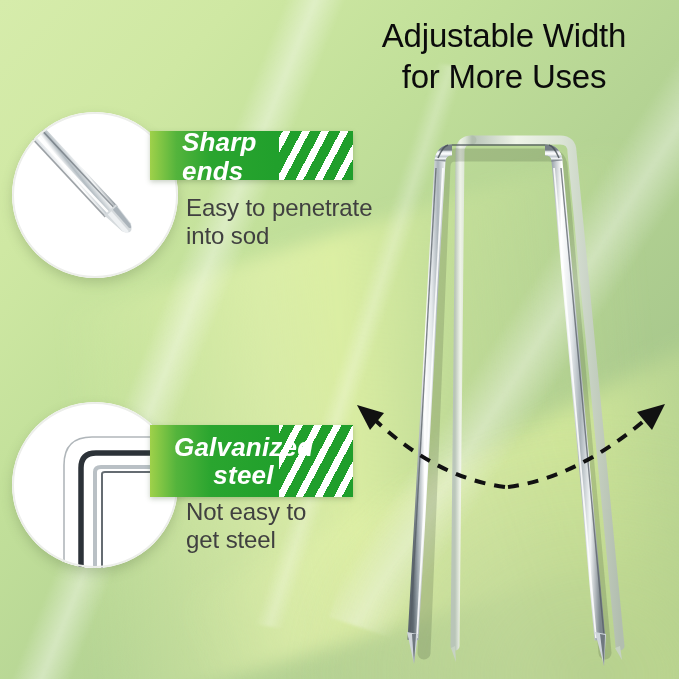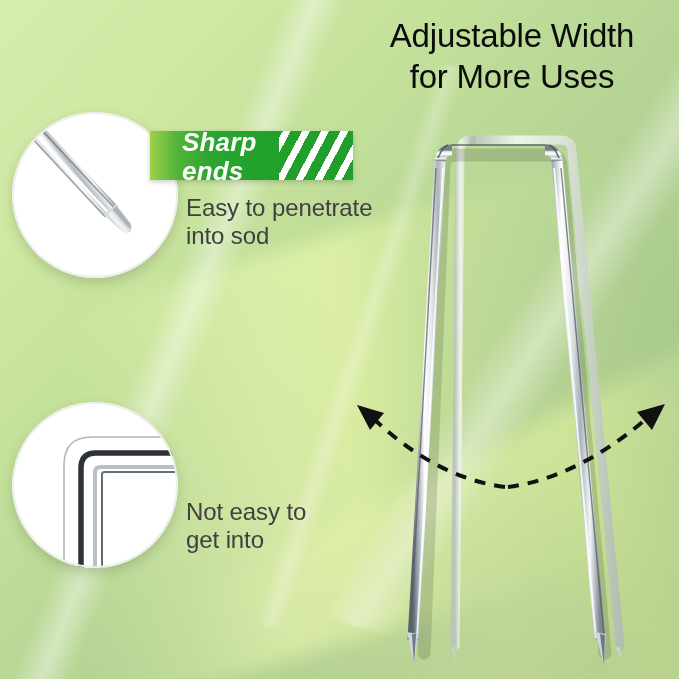--- a/index.html
+++ b/index.html
@@ -105,21 +105,21 @@
     height: 62%;
     background: radial-gradient(ellipse at 70% 70%,
         rgba(150,182,126,0.40) 0%,
         rgba(150,182,126,0.00) 62%);
     filter: blur(6px);
   }
 
   
   .headline {
     position: absolute;
-    left: 344px;
+    left: 336px;
     top: 16px;
     width: 336px;
     text-align: center;
     color: #0b0b0b;
     font-size: 33px;
     line-height: 1.24;
     font-weight: 400;
     letter-spacing: -0.2px;
     white-space: pre-line;
   }
@@ -372,17 +372,22 @@
 
       <path d="M83 170 L83 70 Q83 65 89 65 L178 65" fill="none" stroke="#b9c0c5" stroke-width="4" stroke-linejoin="round"></path>
 
       <path d="M90 170 L90 72 Q90 70 93 70 L178 70" fill="none" stroke="#4a5259" stroke-width="2" stroke-linejoin="round" opacity="0.85"></path>
 
       <path d="M52 170 L52 63 Q52 35 80 35 L178 35" fill="none" stroke="#8e979d" stroke-width="1.6" stroke-linejoin="round" opacity="0.7"></path>
       <circle cx="83" cy="83" r="82" fill="none" stroke="#eceeea" stroke-width="2"></circle>
     </svg>
   </div>
 
+  <div class="banner" id="banner-galv">
+    <span class="banner-label">Galvanized
+steel</span>
+    <span class="stripes"></span>
+  </div>
 
   <div class="caption" id="caption-galv">Not easy to
-get into</div>
+get steel</div>
 
 </div>
 
 </body></html>

